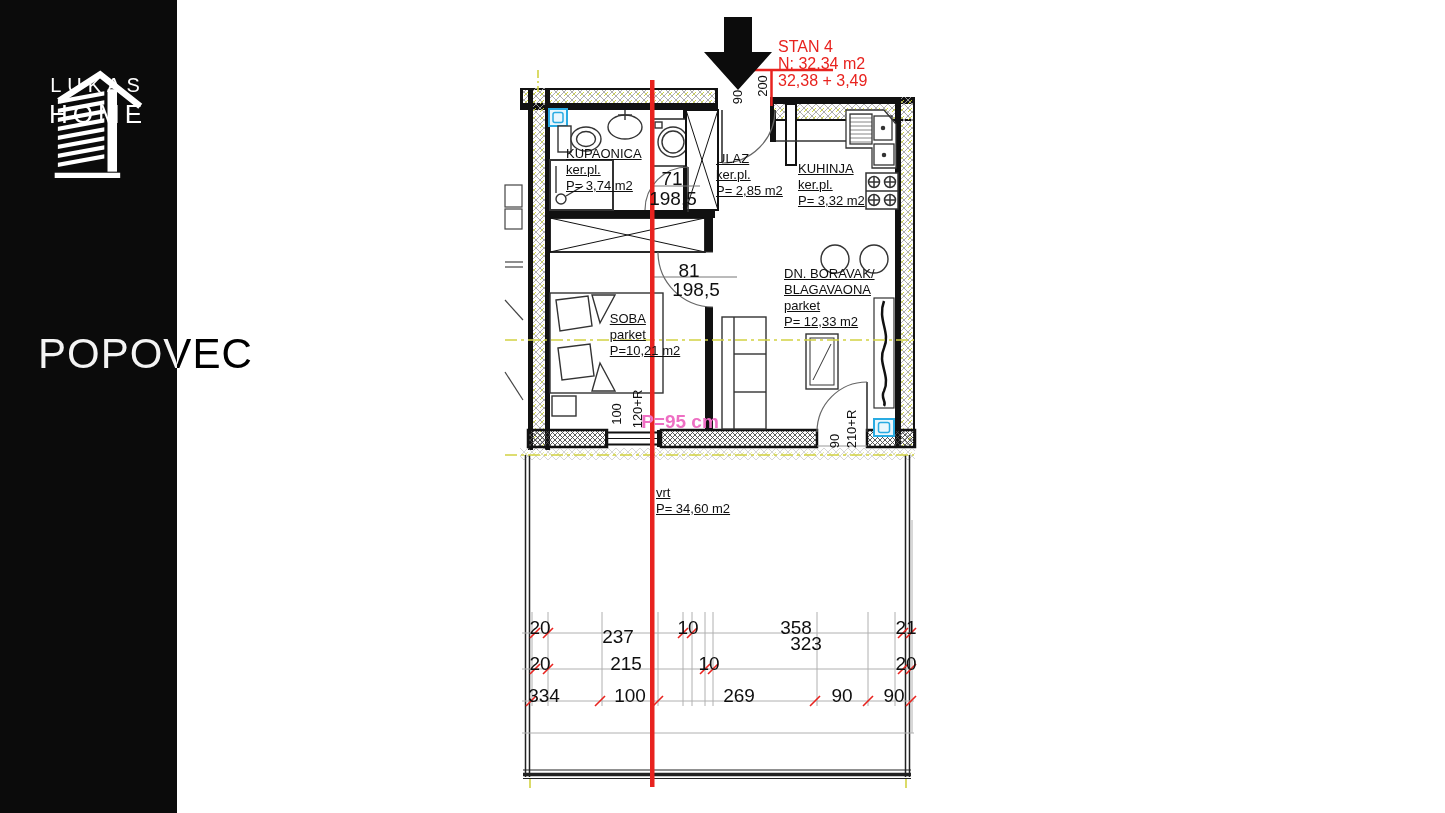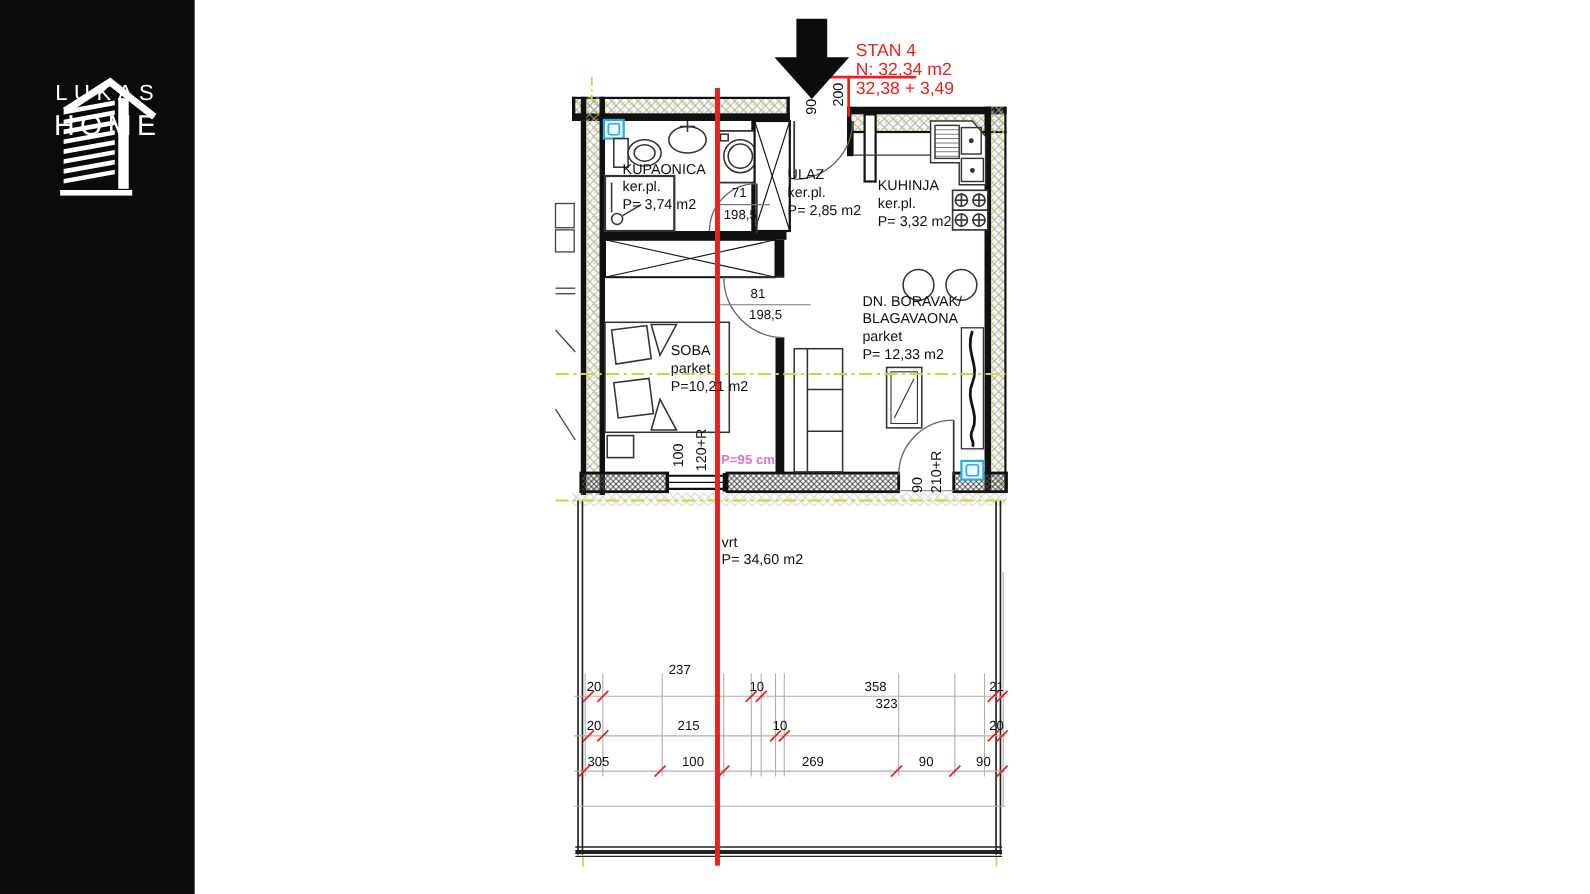--- a/index.html
+++ b/index.html
@@ -12,24 +12,24 @@
   #stage{position:relative;width:1445px;height:813px;background:#fff;overflow:hidden;
          font-family:"Liberation Sans",sans-serif;}
   
   #panel{position:absolute;left:0;top:0;width:177px;height:813px;background:#0b0b0b;}
   #logo{position:absolute;left:45px;top:66px;width:106px;text-align:center;color:#fff;}
   #logo .lg1{font-size:20px;letter-spacing:6px;margin-top:8px;font-weight:400;}
   #logo .lg2{font-size:26px;letter-spacing:5px;margin-top:2px;font-weight:400;}
   #address{position:absolute;left:38px;top:318px;color:#fff;mix-blend-mode:difference;
            font-size:42px;line-height:72px;font-weight:400;letter-spacing:1px;white-space:nowrap;z-index:5;}
   
-  .plabel{position:absolute;font-size:13px;line-height:16px;color:#0f0f0f;white-space:nowrap;z-index:4;}
+  .plabel{position:absolute;font-size:13px;line-height:16px;color:#0f0f0f;white-space:nowrap;z-index:4;text-decoration:underline;}
   .plabel.center{transform:translateX(-50%);}
   .red-label{position:absolute;font-size:16px;line-height:17px;color:var(--accent-red);white-space:nowrap;z-index:4;}
-  .dim{position:absolute;font-size:12px;color:#0f0f0f;transform:translateX(-50%);white-space:nowrap;z-index:4;}
+  .dim{position:absolute;font-size:19px;color:#0f0f0f;transform:translateX(-50%);white-space:nowrap;z-index:4;}
   .rot{position:absolute;font-size:13px;color:#0f0f0f;transform:translate(-50%,-50%) rotate(-90deg);white-space:nowrap;z-index:4;}
   .pink{color:var(--parapet-pink);font-weight:bold;}
   svg{position:absolute;left:0;top:0;z-index:2;}
   .c-red{stroke:var(--accent-red);} .f-red{fill:var(--accent-red);}
   .c-yel{stroke:var(--marker-yellow);} .c-blue{stroke:var(--symbol-blue);}
 </style>
 </head>
 <body>
 
 <div id="stage">
@@ -50,20 +50,21 @@
         <rect x="59" y="22" width="9" height="78"></rect>
         <rect x="9" y="101" width="62" height="5"></rect>
       </g>
       <path d="M13 33 L52 8 L90 38" fill="none" stroke="#ffffff" stroke-width="6"></path>
     </svg>
     <div class="lg1">LUKAS</div>
     <div class="lg2">HOME</div>
   </div>
 
   <div id="address">
+    <div>POPOVEC</div>
   </div>
 
   <svg width="1445" height="813" viewBox="0 0 1445 813">
     <defs>
       <pattern id="ins" width="8" height="8" patternUnits="userSpaceOnUse">
         <line x1="0" y1="8" x2="8" y2="0" stroke="#a5a5a5" stroke-width="0.9"></line>
         <line x1="0" y1="0" x2="8" y2="8" stroke="#a5a5a5" stroke-width="0.9"></line>
         <line x1="4" y1="8" x2="8" y2="4" stroke="#cdd42a" stroke-width="0.9"></line>
       </pattern>
       <pattern id="insdark" width="5" height="5" patternUnits="userSpaceOnUse">
@@ -367,30 +368,30 @@
 
   <span class="rot" style="left:737px;top:97px">90</span>
   <span class="rot" style="left:762px;top:86px">200</span>
   <span class="rot" style="left:616px;top:414px">100</span>
   <span class="rot" style="left:637px;top:409px">120+R</span>
   <span class="rot" style="left:834px;top:441px">90</span>
   <span class="rot" style="left:851px;top:429px">210+R</span>
   <span class="dim pink" style="left:680px;top:411px">P=95 cm</span>
 
   <span class="dim" style="left:540px;top:617px">20</span>
-  <span class="dim" style="left:618px;top:602px">237</span>
+  <span class="dim" style="left:618px;top:626px">237</span>
   <span class="dim" style="left:688px;top:617px">10</span>
   <span class="dim" style="left:796px;top:617px">358</span>
   <span class="dim" style="left:906px;top:617px">21</span>
 
   <span class="dim" style="left:540px;top:653px">20</span>
   <span class="dim" style="left:626px;top:653px">215</span>
   <span class="dim" style="left:709px;top:653px">10</span>
   <span class="dim" style="left:806px;top:633px">323</span>
   <span class="dim" style="left:906px;top:653px">20</span>
 
-  <span class="dim" style="left:544px;top:685px">305</span>
+  <span class="dim" style="left:544px;top:685px">334</span>
   <span class="dim" style="left:630px;top:685px">100</span>
   <span class="dim" style="left:739px;top:685px">269</span>
   <span class="dim" style="left:842px;top:685px">90</span>
   <span class="dim" style="left:894px;top:685px">90</span>
 
 </div>
 
 </body></html>

